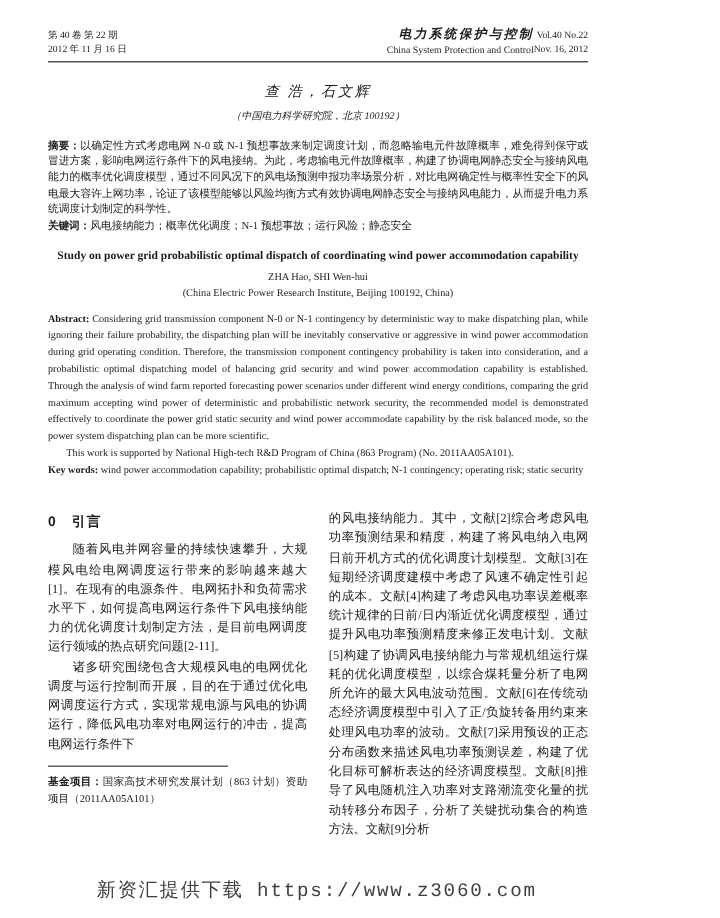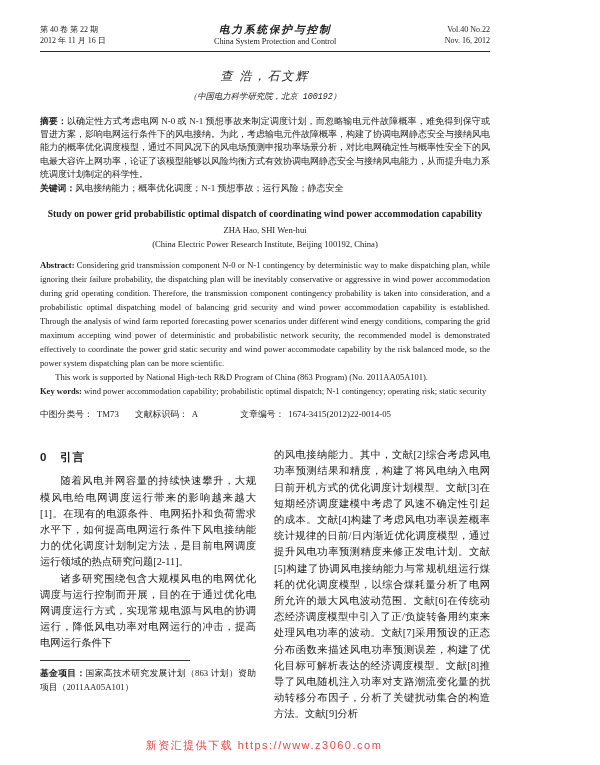--- a/index.html
+++ b/index.html
@@ -7,27 +7,27 @@
     width:528px;height:765px;background:#ffffff;position:relative;
     box-sizing:border-box;padding:24px 38px 0 40px;
     font-family:"Liberation Serif","DejaVu Serif",serif;color:#1c1c1c;
     overflow:hidden;
   }
   
   .hdr{display:flex;justify-content:space-between;align-items:flex-start;
        border-bottom:1.6px solid #2a2a2a;padding-bottom:4px;}
   .hdr-side{font-size:8px;line-height:11px;white-space:nowrap;}
   .hdr-side.right{text-align:right;}
-  .hdr-center{text-align:center;flex:1;}
+  .hdr-center{text-align:right;flex:1;}
   .journal-cn{font-size:10.5px;font-weight:bold;font-style:italic;letter-spacing:2px;line-height:12px;}
   .journal-en{font-size:8.2px;line-height:11px;}
   
   .title-cn{margin-top:26px;text-align:center;font-size:18px;font-weight:bold;letter-spacing:2.5px;line-height:25px;}
   .authors-cn{margin-top:16px;text-align:center;font-size:12px;font-style:italic;letter-spacing:2px;line-height:16px;}
-  .affil-cn{margin-top:7px;text-align:center;font-size:8.4px;font-style:italic;line-height:12px;font-family:Liberation Mono, monospace;}
+  .affil-cn{margin-top:7px;text-align:center;font-size:8.4px;font-style:italic;line-height:12px;}
   
   .abs-cn{margin-top:12px;font-size:9px;line-height:13.2px;text-align:justify;}
   .kw-cn{font-size:9px;line-height:13.2px;text-align:justify;margin-top:1px;}
   .lbl-hei{font-weight:bold;font-family:"Liberation Sans","DejaVu Sans",sans-serif;font-size:8.8px;}
   
   .title-en{margin-top:12px;text-align:center;font-size:9.6px;font-weight:bold;line-height:13px;}
   .authors-en{margin-top:5px;text-align:center;font-size:8.6px;line-height:11px;}
   .affil-en{margin-top:3px;text-align:center;font-size:8.6px;line-height:11px;}
   .abs-en{margin-top:8px;font-size:8.5px;line-height:14px;text-align:justify;}
   .support-en{font-size:8.5px;line-height:14px;text-indent:1.8em;text-align:justify;}
@@ -43,22 +43,22 @@
   .col{width:252px;font-size:10.3px;line-height:16.2px;text-align:justify;}
   .sec-heading{font-family:"Liberation Sans","DejaVu Sans",sans-serif;font-weight:bold;
                font-size:11.5px;margin:2px 0 8px 0;letter-spacing:1px;}
   .col p{margin:0;text-indent:2em;}
   
   .footnote{margin-top:8px;}
   .footnote-rule{width:150px;border-top:1px solid #3a3a3a;margin-bottom:5px;}
   .footnote-text{font-size:8.8px;line-height:14px;text-align:justify;}
   
   .watermark{position:absolute;left:0;right:0;bottom:12px;text-align:center;
-             color:#ef4444;font-size:11px;letter-spacing:1.5px;
-             font-family:Liberation Sans, sans-serif;}
+             color:#404040;font-size:16px;letter-spacing:1.5px;
+             font-family:Liberation Mono, monospace;}
 </style>
 </head>
 <body>
 
 <div class="page">
 
   <div class="hdr">
     <div class="hdr-side left">
       <div>第 40 卷 第 22 期</div>
       <div>2012 年 11 月 16 日</div>
@@ -90,25 +90,20 @@
   <div class="abs-en">
     <span class="lbl-en">Abstract:</span>
     <span>Considering grid transmission component N-0 or N-1 contingency by deterministic way to make dispatching plan, while ignoring their failure probability, the dispatching plan will be inevitably conservative or aggressive in wind power accommodation during grid operating condition. Therefore, the transmission component contingency probability is taken into consideration, and a probabilistic optimal dispatching model of balancing grid security and wind power accommodation capability is established. Through the analysis of wind farm reported forecasting power scenarios under different wind energy conditions, comparing the grid maximum accepting wind power of deterministic and probabilistic network security, the recommended model is demonstrated effectively to coordinate the power grid static security and wind power accommodate capability by the risk balanced mode, so the power system dispatching plan can be more scientific.</span>
   </div>
   <div class="support-en">This work is supported by National High-tech R&amp;D Program of China (863 Program) (No. 2011AA05A101).</div>
   <div class="kw-en">
     <span class="lbl-en">Key words:</span>
     <span>wind power accommodation capability; probabilistic optimal dispatch; N-1 contingency; operating risk; static security</span>
   </div>
 
-  <div class="meta">
-    <span class="grp"><span>中图分类号：</span><span class="val">TM73</span></span>
-    <span class="grp"><span>文献标识码：</span><span class="val">A</span></span>
-    <span class="grp article"><span>文章编号：</span><span class="val">1674-3415(2012)22-0014-05</span></span>
-  </div>
 
   <div class="cols">
     <div class="col">
       <div class="sec-heading">0　引言</div>
       <p>随着风电并网容量的持续快速攀升，大规模风电给电网调度运行带来的影响越来越大[1]。在现有的电源条件、电网拓扑和负荷需求水平下，如何提高电网运行条件下风电接纳能力的优化调度计划制定方法，是目前电网调度运行领域的热点研究问题[2-11]。</p>
       <p>诸多研究围绕包含大规模风电的电网优化调度与运行控制而开展，目的在于通过优化电网调度运行方式，实现常规电源与风电的协调运行，降低风电功率对电网运行的冲击，提高电网运行条件下</p>
       <div class="footnote">
         <div class="footnote-rule"></div>
         <div class="footnote-text">
           <span class="lbl-hei">基金项目：</span><span>国家高技术研究发展计划（863 计划）资助项目（2011AA05A101）</span>

